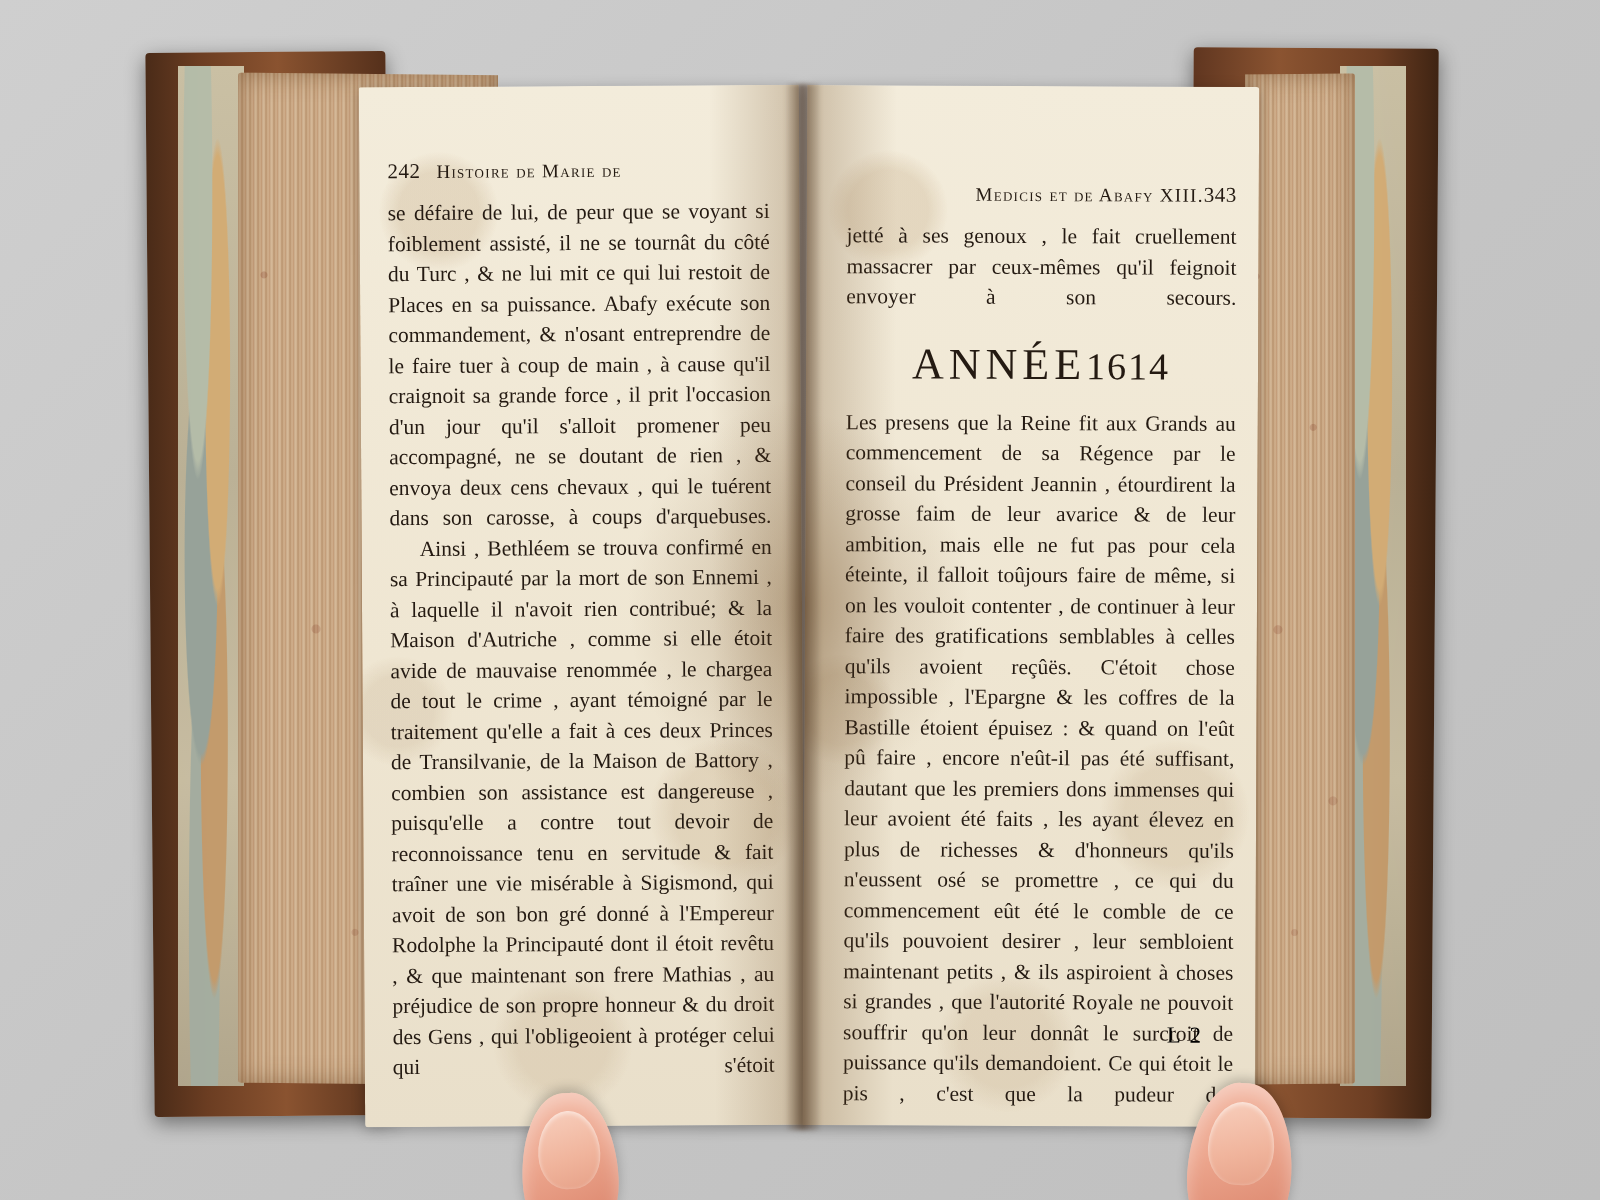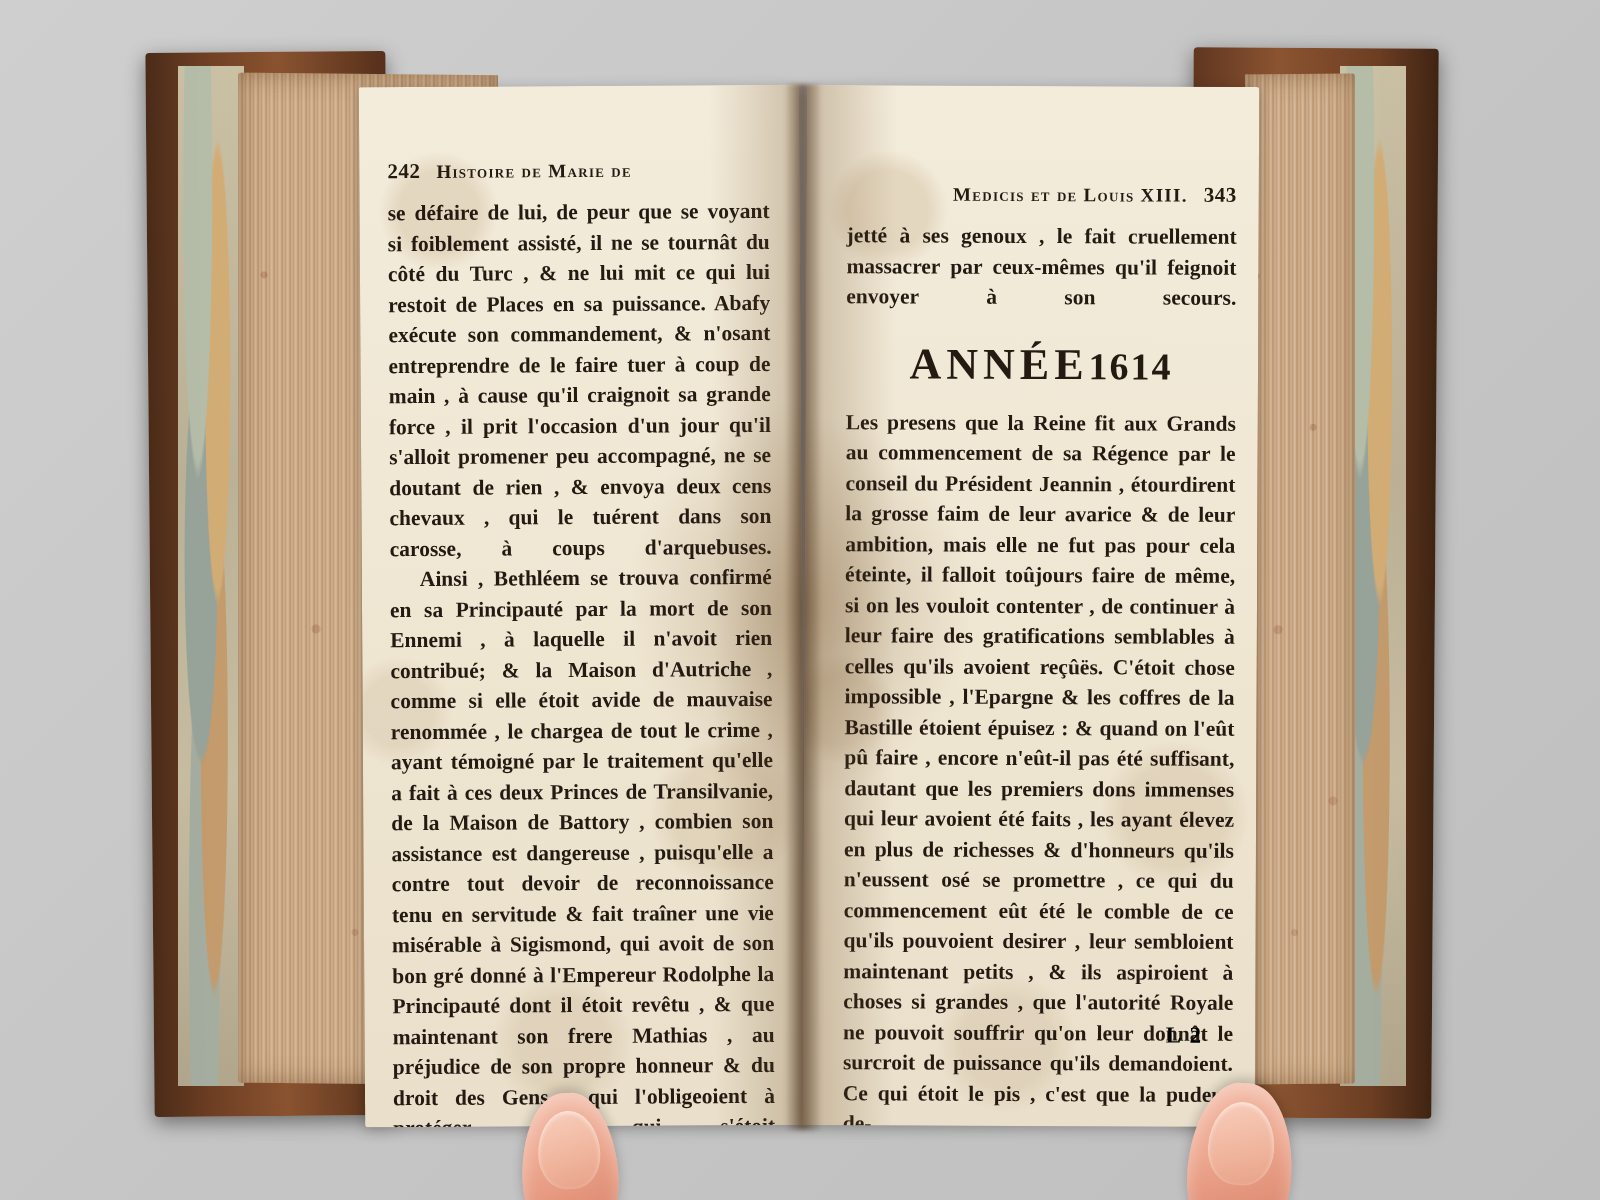--- a/index.html
+++ b/index.html
@@ -13,21 +13,20 @@
     overflow: hidden;
     font-family: "Liberation Serif", serif;
   }
 
   
   #scene {
     position: relative;
     width: 1600px;
     height: 1200px;
     background: linear-gradient(135deg, #cfcfcf 0%, #c6c6c6 45%, #bfbfbf 100%);
-    font-weight: bold;
   }
 
   
   #book {
     position: absolute;
     left: 150px;
     top: 38px;
     width: 1280px;
     height: 1092px;
   }
@@ -177,21 +176,21 @@
     margin-bottom: 14px;
     white-space: nowrap;
   }
   .runhead-left { justify-content: flex-start; }
   .runhead-right { justify-content: flex-end; }
   .folio {
     font-size: 21px;
     letter-spacing: 0.5px;
   }
   .runhead-left .folio { margin-right: 16px; }
-  .runhead-right .folio { margin-left: 16px; }
+  .runhead-right .folio { margin-left: 0; }
   .runhead-title { font-size: 19px; }
 
   p.body {
     margin: 0 0 0 0;
     font-size: 21.5px;
     line-height: 30.5px;
     text-align: justify;
     text-align-last: justify;
     word-spacing: 1px;
     -webkit-hyphens: none;
@@ -293,21 +292,21 @@
         <p class="body noind">se défaire de lui, de peur que se voyant si foiblement assisté, il ne se tournât du côté du Turc , &amp; ne lui mit ce qui lui restoit de Places en sa puissance. Abafy exécute son commandement, &amp; n'osant entreprendre de le faire tuer à coup de main , à cause qu'il craignoit sa grande force , il prit l'occasion d'un jour qu'il s'alloit promener peu accompagné, ne se doutant de rien , &amp; envoya deux cens chevaux , qui le tuérent dans son carosse, à coups d'arquebuses.</p>
         <p class="body">Ainsi , Bethléem se trouva confirmé en sa Principauté par la mort de son Ennemi , à laquelle il n'avoit rien contribué; &amp; la Maison d'Autriche , comme si elle étoit avide de mauvaise renommée , le chargea de tout le crime , ayant témoigné par le traitement qu'elle a fait à ces deux Princes de Transilvanie, de la Maison de Battory , combien son assistance est dangereuse , puisqu'elle a contre tout devoir de reconnoissance tenu en servitude &amp; fait traîner une vie misérable à Sigismond, qui avoit de son bon gré donné à l'Empereur Rodolphe la Principauté dont il étoit revêtu , &amp; que maintenant son frere Mathias , au préjudice de son propre honneur &amp; du droit des Gens , qui l'obligeoient à protéger celui qui s'étoit</p>
       </div>
       <div class="curve-left"></div>
     </div>
 
     <div class="page page-right">
       <div class="foxing"></div>
       <div class="textcol textcol-right">
         <div class="runhead runhead-right">
-          <span class="runhead-title">Medicis et de Louis XIII.</span>
+          <span class="runhead-title">Medicis et de Abafy XIII.</span>
           <span class="folio">343</span>
         </div>
         <p class="body noind">jetté à ses genoux , le fait cruellement massacrer par ceux-mêmes qu'il feignoit envoyer à son secours.</p>
         <div class="yearhead">
           <span>ANNÉE</span><span class="num">1614</span>
         </div>
         <p class="body noind">Les presens que la Reine fit aux Grands au commencement de sa Régence par le conseil du Président Jeannin , étourdirent la grosse faim de leur avarice &amp; de leur ambition, mais elle ne fut pas pour cela éteinte, il falloit toûjours faire de même, si on les vouloit contenter , de continuer à leur faire des gratifications semblables à celles qu'ils avoient reçûës. C'étoit chose impossible , l'Epargne &amp; les coffres de la Bastille étoient épuisez : &amp; quand on l'eût pû faire , encore n'eût-il pas été suffisant, dautant que les premiers dons immenses qui leur avoient été faits , les ayant élevez en plus de richesses &amp; d'honneurs qu'ils n'eussent osé se promettre , ce qui du commencement eût été le comble de ce qu'ils pouvoient desirer , leur sembloient maintenant petits , &amp; ils aspiroient à choses si grandes , que l'autorité Royale ne pouvoit souffrir qu'on leur donnât le surcroit de puissance qu'ils demandoient. Ce qui étoit le pis , c'est que la pudeur de-</p>
       </div>
       <div class="signature">L 2</div>
       <div class="curve-right"></div>

